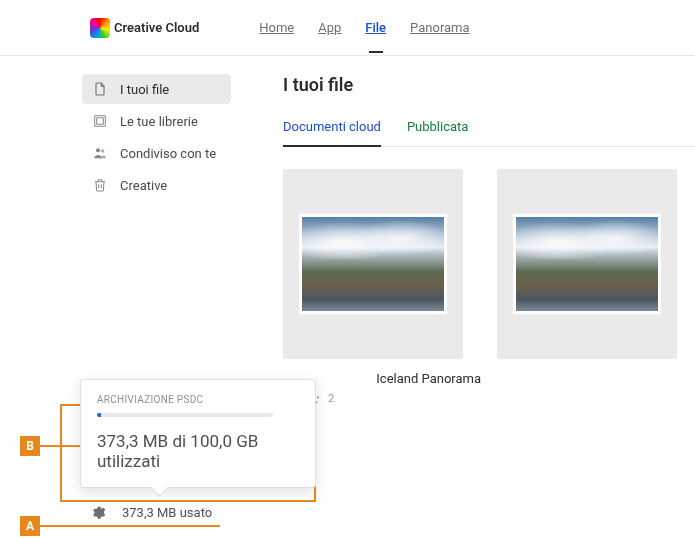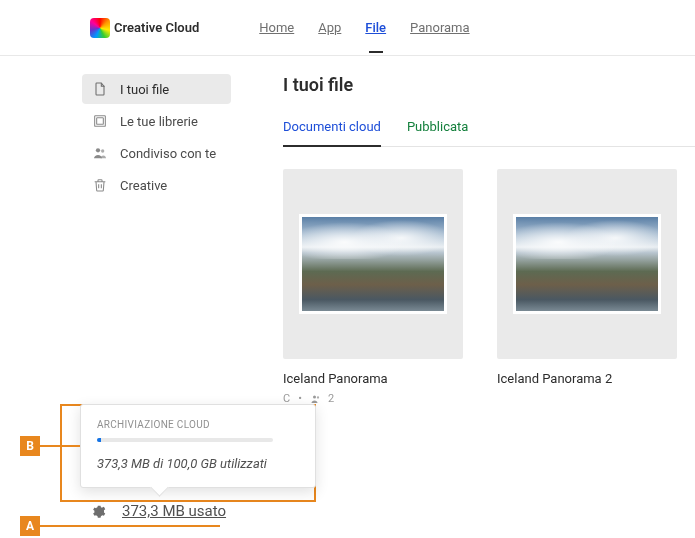--- a/index.html
+++ b/index.html
@@ -20,39 +20,39 @@
 .side-icon { width: 16px; height: 16px; flex-shrink: 0; display: flex; align-items: center; justify-content: center; }
 
 .content { flex: 1; padding: 0 0 0 40px; }
 .page-title { font-size: 18px; font-weight: 600; color: #2c2c2c; margin-bottom: 24px; }
 .tabs { display: flex; gap: 26px; border-bottom: 1px solid #e4e4e4; margin-bottom: 22px; }
 .tab { font-size: 13px; color: #15803d; padding-bottom: 12px; cursor: pointer; position: relative; white-space: nowrap; }
 .tab.active { color: #1d4ed8; font-weight: 400; }
 .tab.active::after { content: ""; position: absolute; left: 0; right: 0; bottom: -1px; height: 2px; background: #2c2c2c; }
 
 .grid { display: flex; gap: 16px; }
-.card { width: 198px; }
+.card { width: 198px; text-align: right; }
 .thumb { width: 180px; height: 190px; background: #eaeaea; border-radius: 2px; display: flex; align-items: center; justify-content: center; }
 .thumb-inner { width: 148px; height: 100px; background: linear-gradient(to bottom, #5a7fa6 0%, #a8bdd1 18%, #e9eef2 32%, #b8c5cf 38%, #5d6a52 58%, #6d5f4a 72%, #4a5862 88%, #7a8a94 100%); border: 3px solid #fff; } 
 .thumb-inner::before { content: ""; display: block; height: 42px; background: radial-gradient(ellipse 60px 20px at 30% 60%, rgba(255,255,255,0.9), transparent), radial-gradient(ellipse 50px 18px at 70% 50%, rgba(255,255,255,0.85), transparent); }
 .card-title { font-size: 13px; color: #2c2c2c; margin-top: 12px; }
 .card-meta { font-size: 11px; color: #9a9a9a; margin-top: 6px; display: flex; align-items: center; gap: 6px; }
 .dot::before { content: "•"; margin: 0 2px; }
 .people-icon { width: 12px; height: 12px; display: inline-flex; }
 
 .storage-row { position: absolute; left: 90px; bottom: 18px; display: flex; align-items: center; gap: 16px; }
 .gear { width: 16px; height: 16px; }
-.storage-text { font-size: 15px; color: #505050; text-decoration: underline; }
+.storage-text { font-size: 13px; color: #505050; }
 
 .popover { position: absolute; left: 80px; bottom: 50px; width: 236px; background: #fff; border: 1px solid #e0e0e0; border-radius: 3px; box-shadow: 0 4px 14px rgba(0,0,0,0.12); padding: 14px 16px 16px; }
 .popover::after { content: ""; position: absolute; bottom: -7px; left: 72px; width: 12px; height: 12px; background: #fff; border-right: 1px solid #e0e0e0; border-bottom: 1px solid #e0e0e0; transform: rotate(45deg); }
 .pop-title { font-size: 10px; color: #909090; letter-spacing: 0.3px; margin-bottom: 8px; }
 .prog-track { width: 176px; height: 4px; background: #e8e8e8; border-radius: 2px; overflow: hidden; margin-bottom: 14px; }
 .prog-fill { height: 100%; width: 2%; background: #1473e6; }
-.pop-text { font-size: 13px; color: #505050; font-style: italic; }
+.pop-text { font-size: 17px; color: #505050; }
 
 .marker { position: absolute; display: flex; align-items: center; }
 .marker-label { width: 20px; height: 20px; background: #e8871e; color: #fff; font-size: 12px; font-weight: 700; display: flex; align-items: center; justify-content: center; }
 .marker-a { left: 20px; bottom: 2px; }
 .marker-a .line { width: 180px; height: 2px; background: #e8871e; }
 .marker-b { left: 20px; bottom: 82px; }
 .marker-b .line { width: 40px; height: 2px; background: #e8871e; }
 .marker-b-box { position: absolute; left: 60px; bottom: 36px; width: 256px; height: 98px; border: 2px solid #e8871e; pointer-events: none; }
 </style>
 </head>
@@ -132,30 +132,29 @@
                 <path d="M3 20c0-3 3-5 6-5s6 2 6 5z"></path>
               </svg>
           </span>
           <span>2</span>
         </div>
       </div>
       <div class="card">
         <div class="thumb">
             <div class="thumb-inner"></div>
           </div>
-        <div class="card-title">Iceland Panorama 2</div>
       </div>
     </div>
   </div>
 </div>
 
 <div class="marker-b-box"></div>
 
 <div class="popover">
-  <div class="pop-title">ARCHIVIAZIONE CLOUD</div>
+  <div class="pop-title">ARCHIVIAZIONE PSDC</div>
   <div class="prog-track">
     <div class="prog-fill"></div>
   </div>
   <div class="pop-text">373,3 MB di 100,0 GB utilizzati</div>
 </div>
 
 <div class="storage-row">
   <span class="gear">
     <svg viewBox="0 0 24 24" width="16" height="16" fill="#6e6e6e">
         <path d="M12 8.5a3.5 3.5 0 1 0 0 7 3.5 3.5 0 0 0 0-7zm9 3.5a7 7 0 0 0-.1-1.2l2-1.6-2-3.4-2.4.9a7 7 0 0 0-2-.1L15.8 4h-4l-.7 2.5a7 7 0 0 0-2 1.2l-2.4-1-2 3.5 2 1.6a7 7 0 0 0 0 2.4l-2 1.6 2 3.4 2.4-.9a7 7 0 0 0 2 1.2l.7 2.5h4l.7-2.5a7 7 0 0 0 2-1.2l2.4 1 2-3.5-2-1.6c.1-.4.1-.8.1-1.2z"></path>

